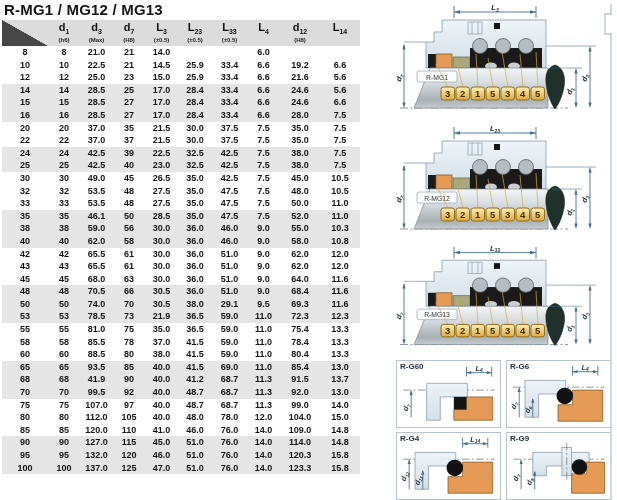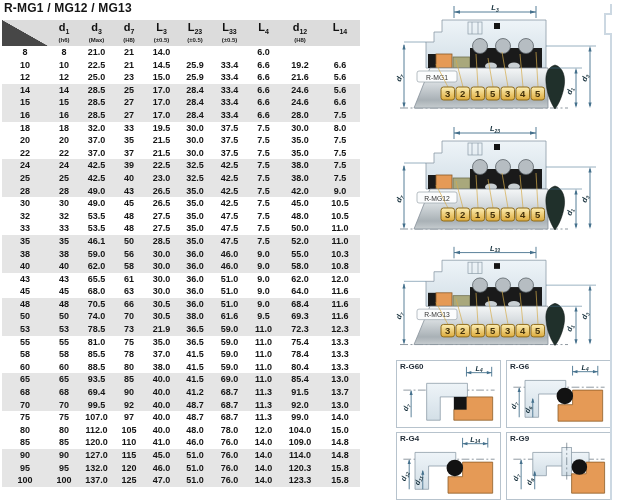--- a/index.html
+++ b/index.html
@@ -1,18 +1,18 @@
 <!DOCTYPE html>
 <html><head>
 <meta charset="utf-8">
 <style>
   html,body{margin:0;padding:0;}
   body{width:617px;height:500px;background:#ffffff;overflow:hidden;position:relative;
        font-family:"Liberation Sans",sans-serif;}
-  .title{position:absolute;left:4px;top:1px;font-size:12px;font-weight:bold;color:#141414;letter-spacing:0.2px;}
+  .title{position:absolute;left:4px;top:1px;font-size:15px;font-weight:bold;color:#141414;letter-spacing:0.2px;}
   
   table{position:absolute;left:2px;top:20px;width:358px;border-collapse:collapse;table-layout:fixed;}
   th,td{padding:0;text-align:center;overflow:hidden;white-space:nowrap;}
   thead th{background:#dcdcdc;height:24px;vertical-align:top;padding-top:2px;}
   th.corner{background:linear-gradient(to top right,#474747 49.5%,#dcdcdc 50.5%);}
   .hmain{font-size:11px;font-weight:bold;line-height:11px;color:#111;}
   .hmain sub{font-size:7px;}
   .hnote{font-size:6px;line-height:7px;color:#222;font-weight:bold;}
   td{font-size:9px;font-weight:bold;height:12.6px;line-height:12.6px;color:#151515;}
   tr.stripe td{background:#e5e5e5;}
@@ -184,32 +184,20 @@
         <td>28.5</td>
         <td>27</td>
         <td>17.0</td>
         <td>28.4</td>
         <td>33.4</td>
         <td>6.6</td>
         <td>28.0</td>
         <td>7.5</td>
       </tr>
       <tr>
-        <td>18</td>
-        <td>18</td>
-        <td>32.0</td>
-        <td>33</td>
-        <td>19.5</td>
-        <td>30.0</td>
-        <td>37.5</td>
-        <td>7.5</td>
-        <td>30.0</td>
-        <td>8.0</td>
-      </tr>
-      <tr>
         <td>20</td>
         <td>20</td>
         <td>37.0</td>
         <td>35</td>
         <td>21.5</td>
         <td>30.0</td>
         <td>37.5</td>
         <td>7.5</td>
         <td>35.0</td>
         <td>7.5</td>
@@ -242,32 +230,20 @@
         <td>25</td>
         <td>25</td>
         <td>42.5</td>
         <td>40</td>
         <td>23.0</td>
         <td>32.5</td>
         <td>42.5</td>
         <td>7.5</td>
         <td>38.0</td>
         <td>7.5</td>
-      </tr>
-      <tr class="stripe">
-        <td>28</td>
-        <td>28</td>
-        <td>49.0</td>
-        <td>43</td>
-        <td>26.5</td>
-        <td>35.0</td>
-        <td>42.5</td>
-        <td>7.5</td>
-        <td>42.0</td>
-        <td>9.0</td>
       </tr>
       <tr>
         <td>30</td>
         <td>30</td>
         <td>49.0</td>
         <td>45</td>
         <td>26.5</td>
         <td>35.0</td>
         <td>42.5</td>
         <td>7.5</td>
@@ -328,20 +304,32 @@
         <td>62.0</td>
         <td>58</td>
         <td>30.0</td>
         <td>36.0</td>
         <td>46.0</td>
         <td>9.0</td>
         <td>58.0</td>
         <td>10.8</td>
       </tr>
       <tr>
+        <td>42</td>
+        <td>42</td>
+        <td>65.5</td>
+        <td>61</td>
+        <td>30.0</td>
+        <td>36.0</td>
+        <td>51.0</td>
+        <td>9.0</td>
+        <td>62.0</td>
+        <td>12.0</td>
+      </tr>
+      <tr>
         <td>43</td>
         <td>43</td>
         <td>65.5</td>
         <td>61</td>
         <td>30.0</td>
         <td>36.0</td>
         <td>51.0</td>
         <td>9.0</td>
         <td>62.0</td>
         <td>12.0</td>
@@ -370,21 +358,21 @@
         <td>68.4</td>
         <td>11.6</td>
       </tr>
       <tr class="stripe">
         <td>50</td>
         <td>50</td>
         <td>74.0</td>
         <td>70</td>
         <td>30.5</td>
         <td>38.0</td>
-        <td>61.6</td>
+        <td>29.1</td>
         <td>9.5</td>
         <td>69.3</td>
         <td>11.6</td>
       </tr>
       <tr class="stripe">
         <td>53</td>
         <td>53</td>
         <td>78.5</td>
         <td>73</td>
         <td>21.9</td>
@@ -438,21 +426,21 @@
         <td>40.0</td>
         <td>41.5</td>
         <td>69.0</td>
         <td>11.0</td>
         <td>85.4</td>
         <td>13.0</td>
       </tr>
       <tr class="stripe">
         <td>68</td>
         <td>68</td>
-        <td>69.4</td>
+        <td>41.9</td>
         <td>90</td>
         <td>40.0</td>
         <td>41.2</td>
         <td>68.7</td>
         <td>11.3</td>
         <td>91.5</td>
         <td>13.7</td>
       </tr>
       <tr class="stripe">
         <td>70</td>

